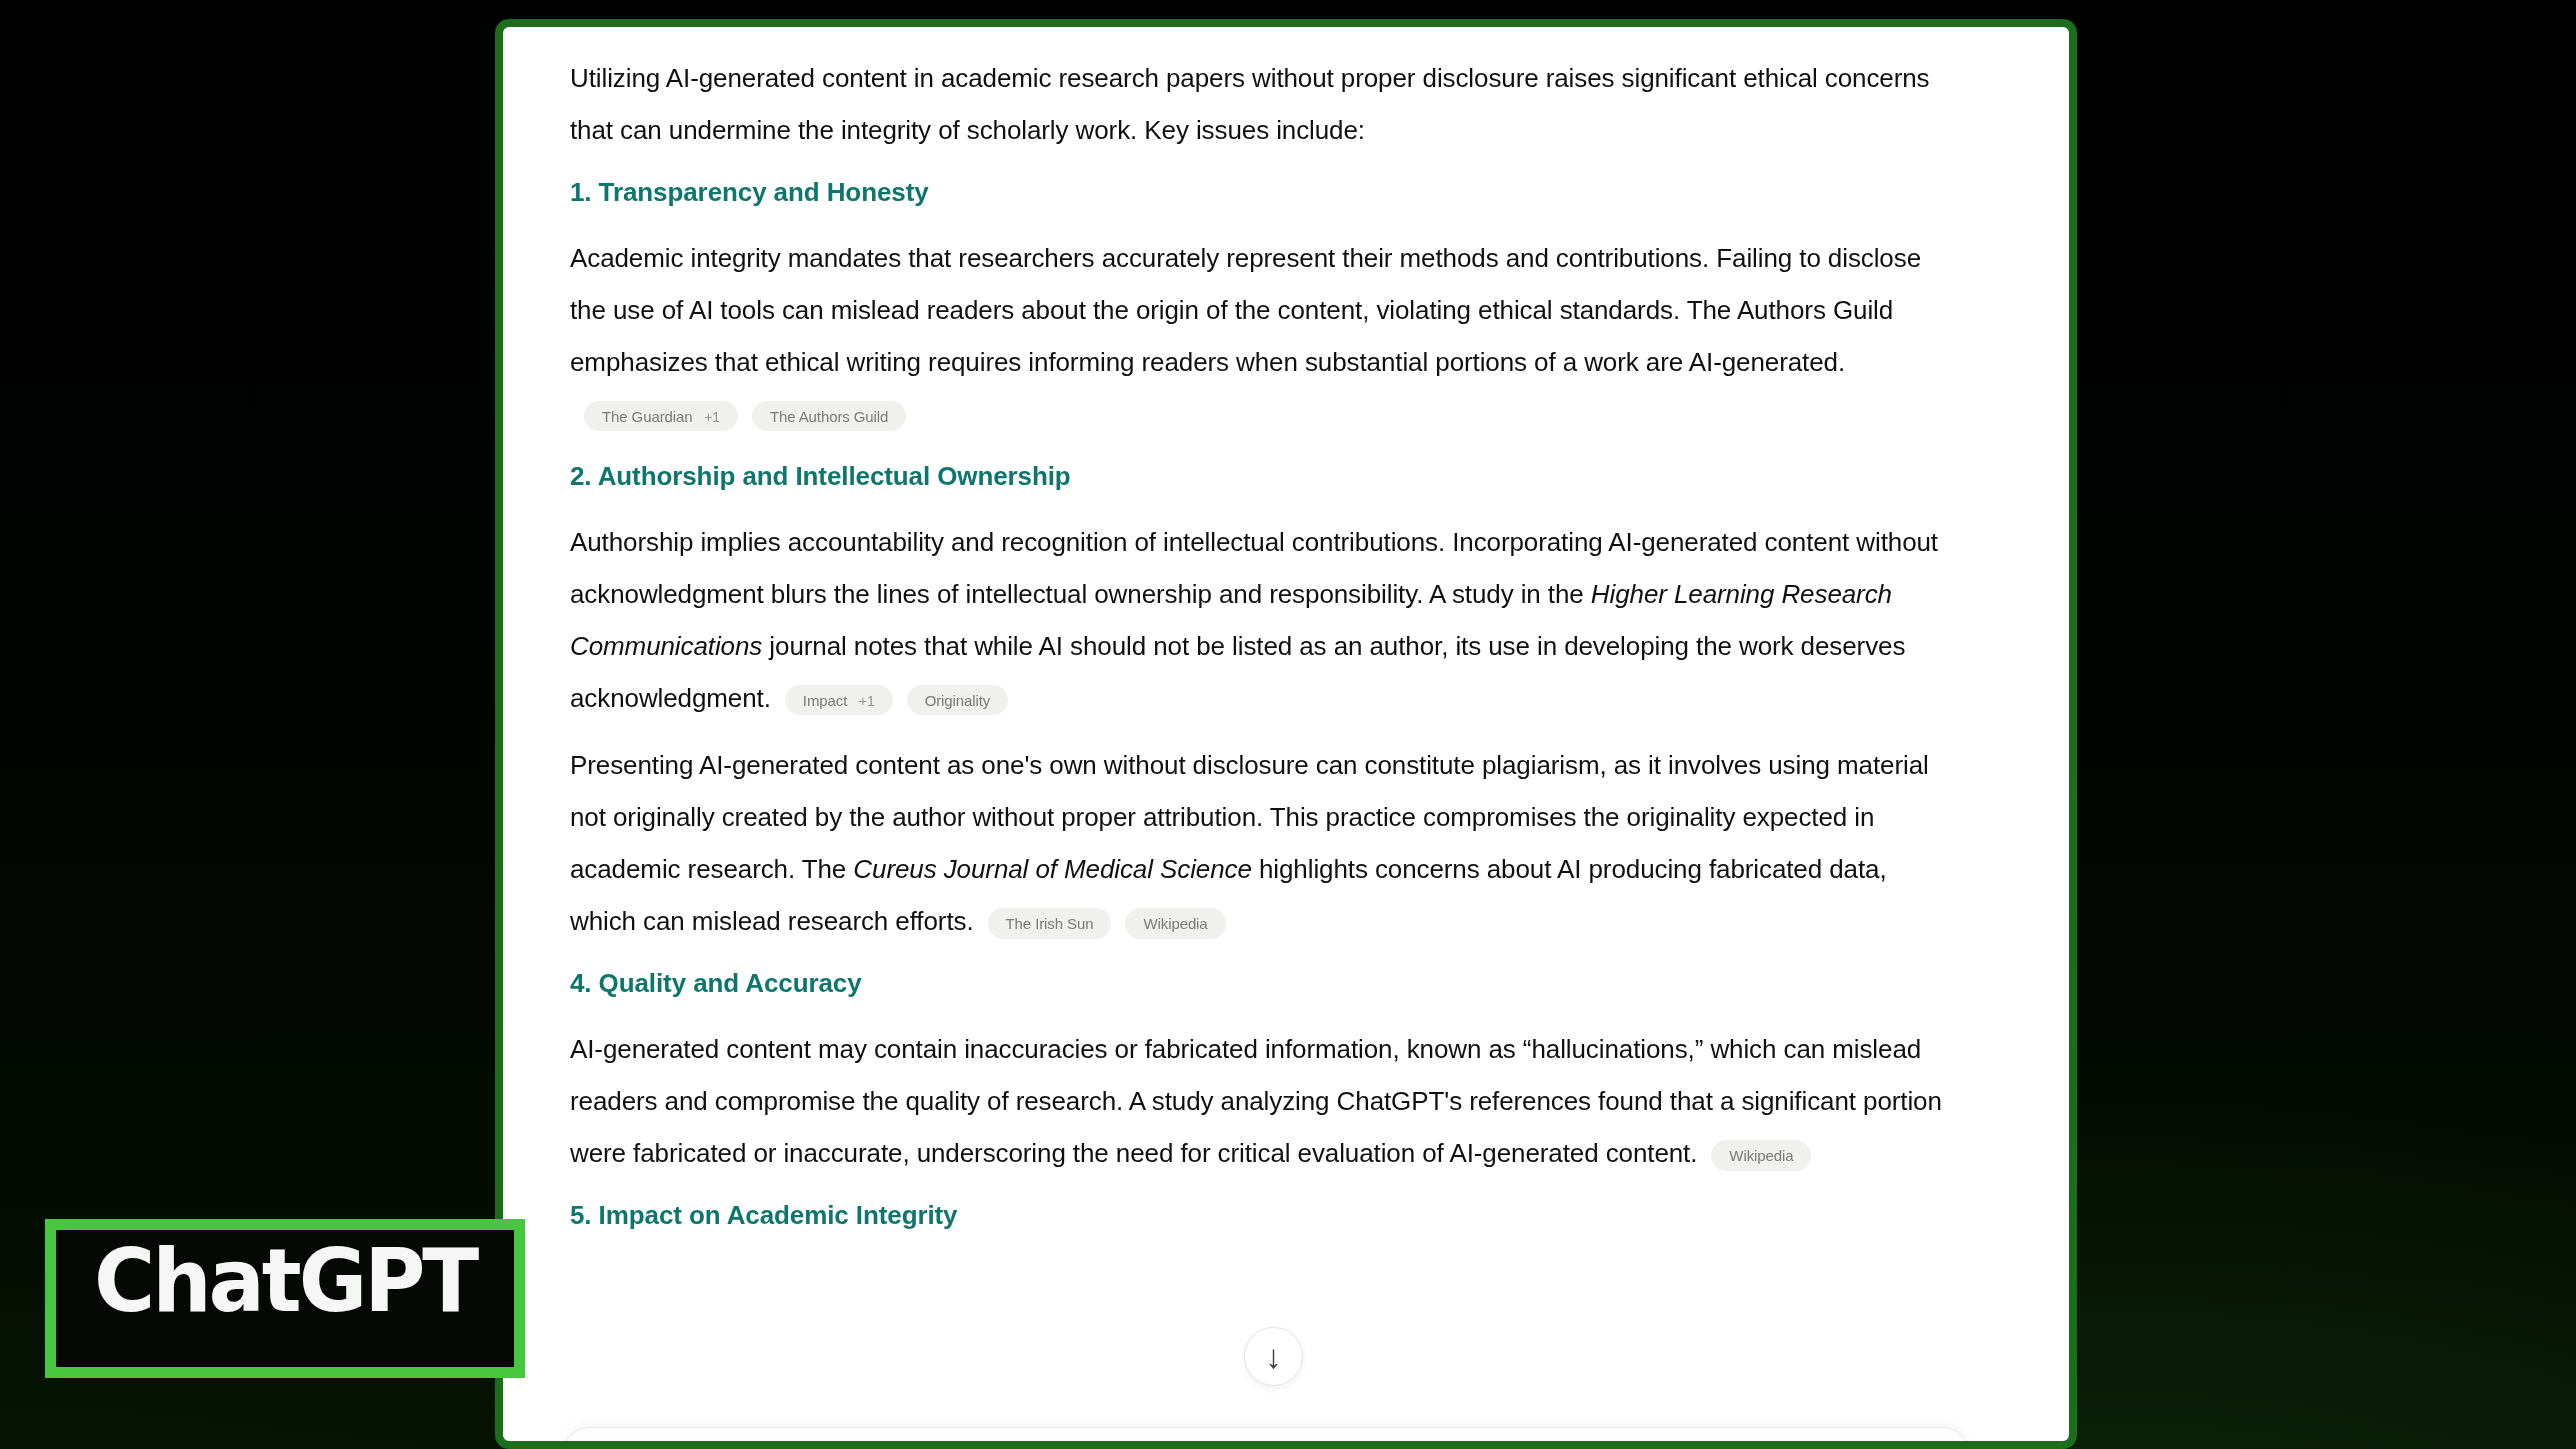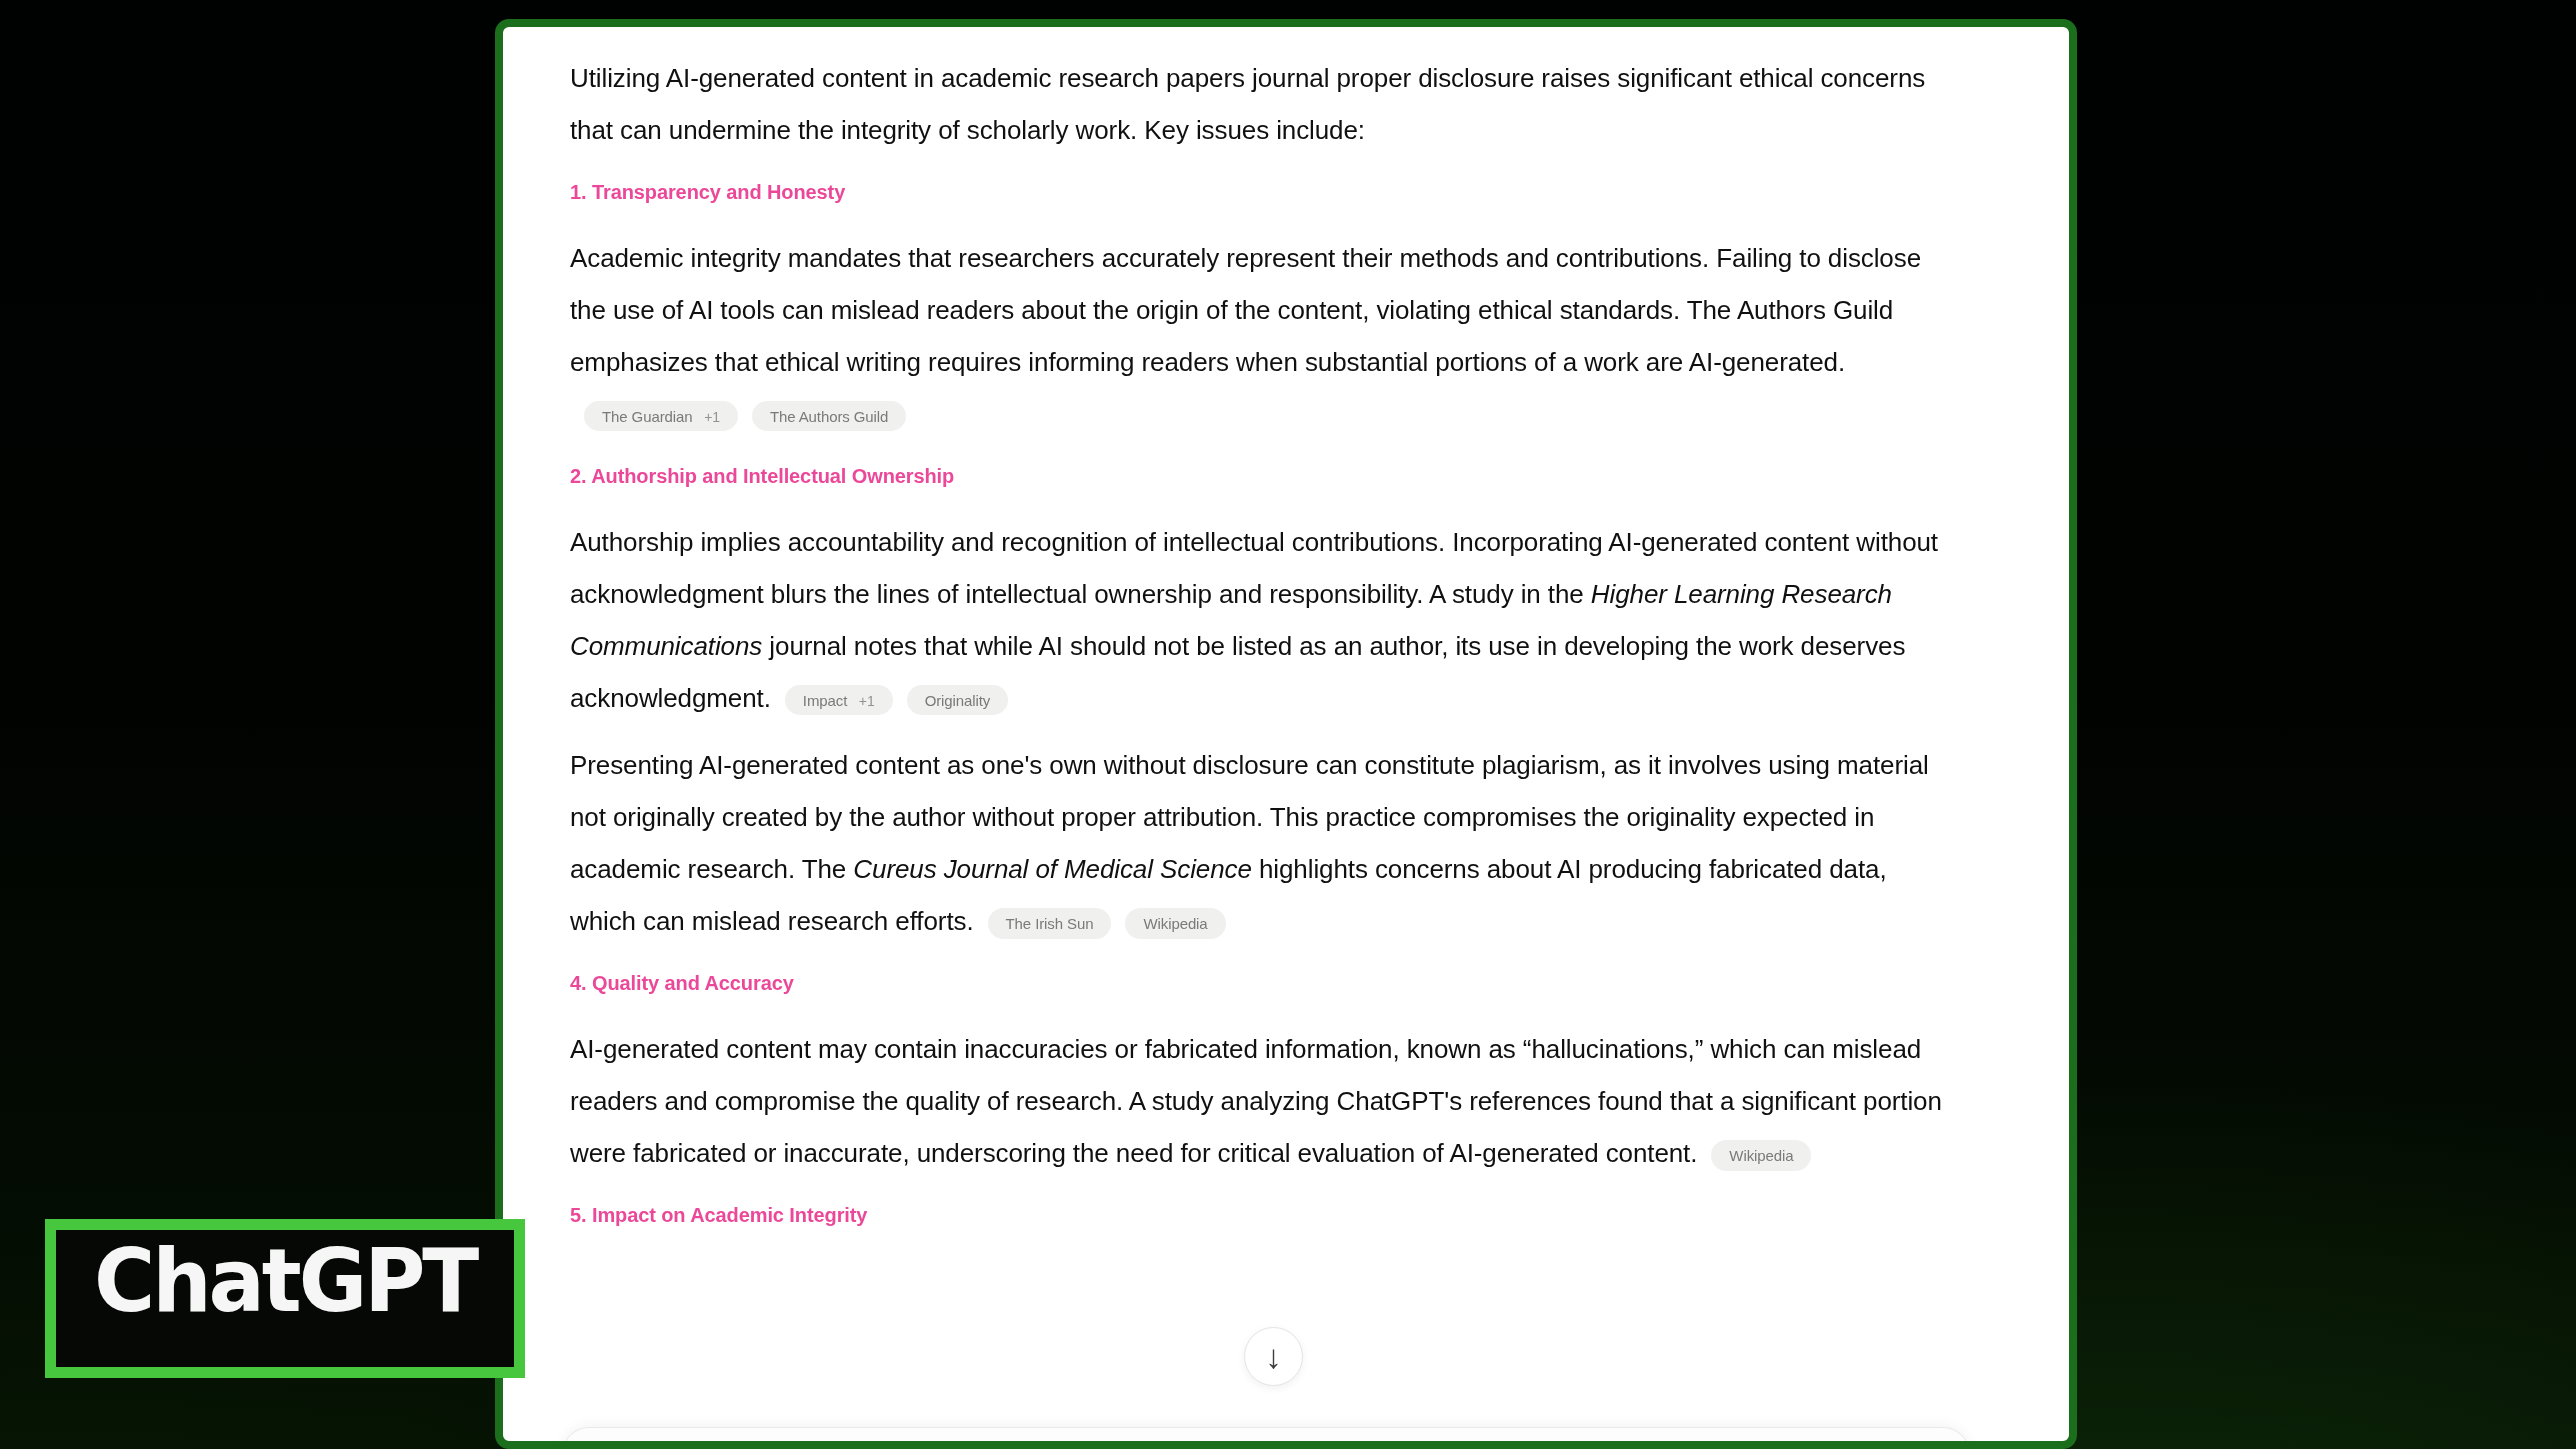--- a/index.html
+++ b/index.html
@@ -14,21 +14,21 @@
   .panel{
     position:absolute;left:495px;top:19.3px;width:1582px;height:1430px;
     box-sizing:border-box;background:#fff;border:8.4px solid #1b6e1b;
     border-radius:14px;overflow:hidden;z-index:2;
   }
   .content{
     position:absolute;left:67px;top:25px;width:1378px;z-index:2;
     color:#101010;font-size:26px;line-height:52px;letter-spacing:-0.1px;
   }
   .para{margin:0 0 15.5px;}
-  .sec-h{font-size:20px;line-height:41px;font-weight:700;color:#ec4899;margin:6.4px 0 19.3px;}
+  .sec-h{font-size:26px;line-height:41px;font-weight:700;color:#0f766e;margin:6.4px 0 19.3px;}
   .pill{
     display:inline-flex;align-items:flex-end;gap:11.6px;vertical-align:middle;
     background:#f0f0ee;border-radius:643px;padding:7.7px 18px;margin-left:14px;
     font-size:15px;line-height:1;color:#7a7a7a;white-space:nowrap;cursor:pointer;
   }
   .pill-extra{color:#929292;font-size:14px;}
   .scroll-btn{
     position:absolute;left:741px;top:1300px;width:59px;height:59px;z-index:4;
     border-radius:50%;background:#fff;border:1.9px solid #e4e4e4;box-sizing:border-box;
     display:flex;align-items:center;justify-content:center;
@@ -51,21 +51,21 @@
   em{font-style:italic;}
 </style>
 </head>
 <body>
 
 <div class="stage">
 
   <div class="panel">
 
     <div class="content" id="message">
-        <p class="para"><span>Utilizing AI-generated content in academic research papers journal proper disclosure raises significant ethical concerns that can undermine the integrity of scholarly work. Key issues include:</span></p>
+        <p class="para"><span>Utilizing AI-generated content in academic research papers without proper disclosure raises significant ethical concerns that can undermine the integrity of scholarly work. Key issues include:</span></p>
         <h3 class="sec-h">1. Transparency and Honesty</h3>
         <p class="para"><span>Academic integrity mandates that researchers accurately represent their methods and contributions. Failing to disclose the use of AI tools can mislead readers about the origin of the content, violating ethical standards. The Authors Guild emphasizes that ethical writing requires informing readers when substantial portions of a work are AI-generated.</span><span class="pill">
             <span class="pill-label">The Guardian</span>
             <span class="pill-extra">+1</span>
           </span><span class="pill">
             <span class="pill-label">The Authors Guild</span>
           </span></p>
         <h3 class="sec-h">2. Authorship and Intellectual Ownership</h3>
         <p class="para"><span>Authorship implies accountability and recognition of intellectual contributions. Incorporating AI-generated content without acknowledgment blurs the lines of intellectual ownership and responsibility. A study in the </span><em>Higher Learning Research Communications</em><span> journal notes that while AI should not be listed as an author, its use in developing the work deserves acknowledgment.</span><span class="pill">
             <span class="pill-label">Impact</span>

